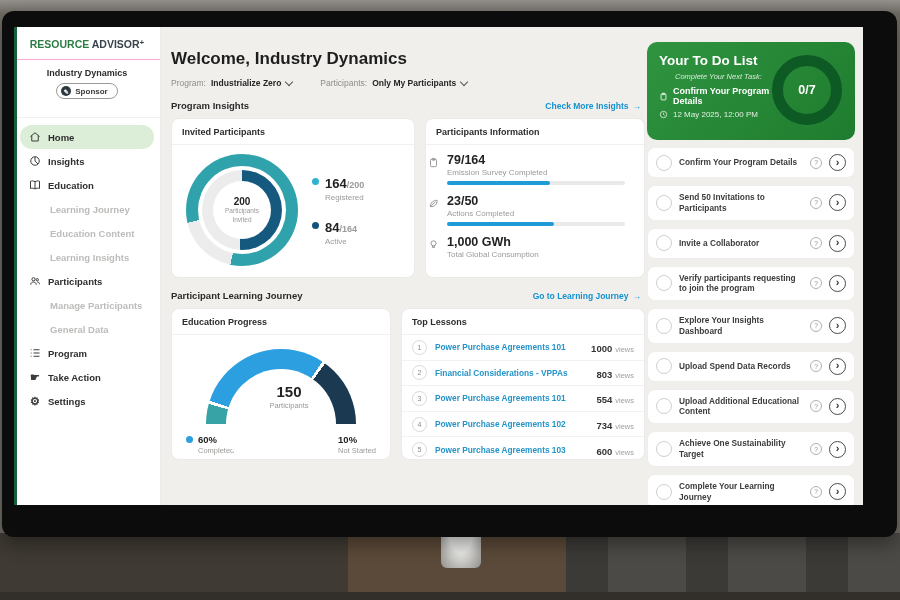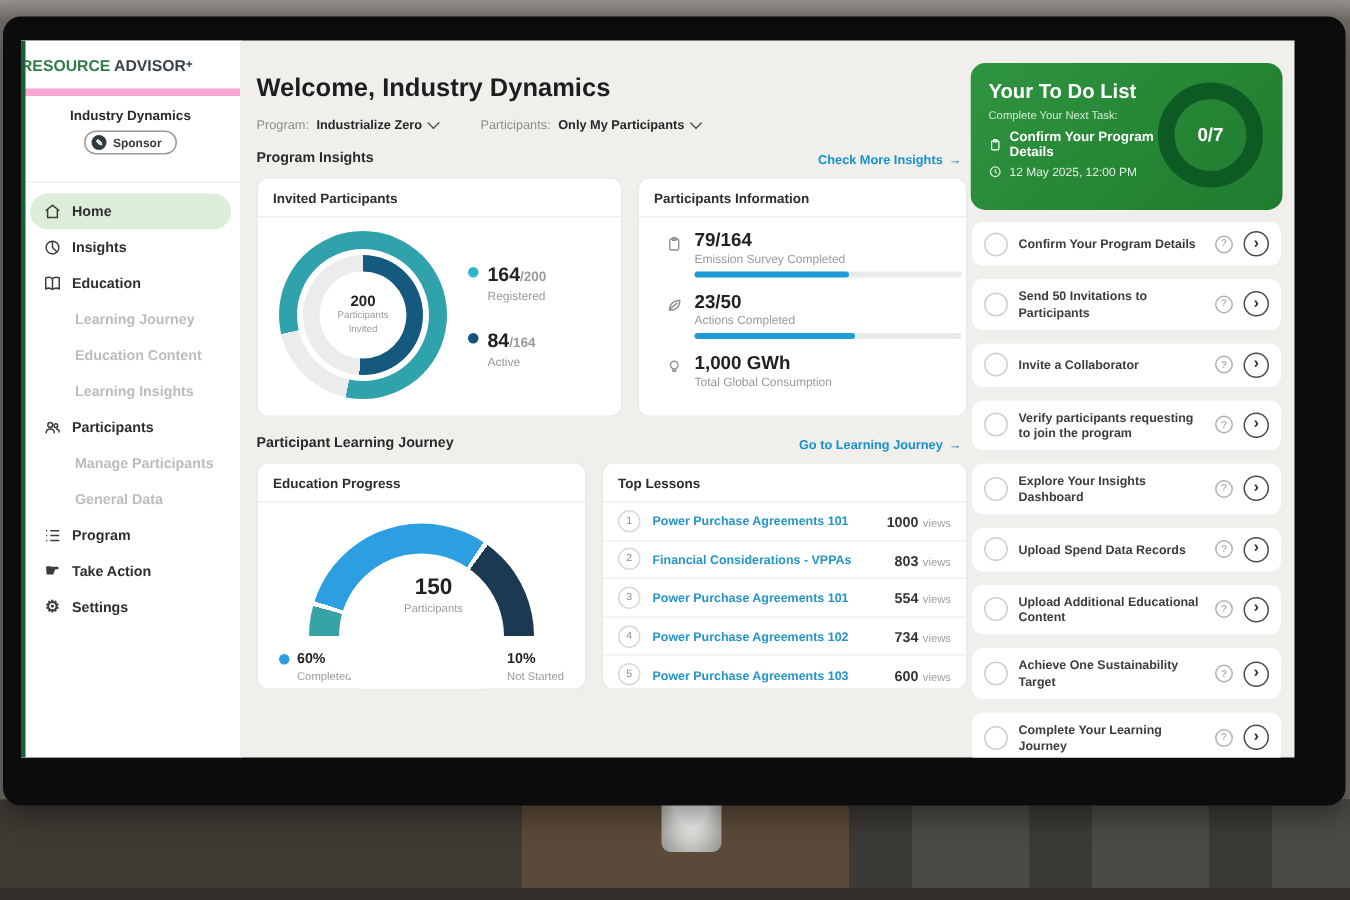--- a/index.html
+++ b/index.html
@@ -17,21 +17,21 @@
           background:radial-gradient(ellipse at 50% 20%,#e9e9e7 0 40%,#b9b8b4 70%,#8f8e8a 100%);
           border-radius:10px 10px 6px 6px;}
   
   .monitor{position:absolute;left:2px;top:11px;width:895px;height:526px;background:#0c0c0c;
            border-radius:12px;z-index:2;box-shadow:0 8px 18px rgba(0,0,0,.35);}
   .screen{position:absolute;left:12px;top:16px;width:849px;height:478px;background:#f0efec;
           overflow:hidden;display:flex;}
   
   .sidebar{width:146px;background:#fff;border-right:1px solid #ececea;position:relative;flex:none;}
   .sidebar::before{content:"";position:absolute;left:0;top:0;bottom:0;width:3px;background:#17603a;}
-  .logo{padding:11px 0 9px;font-weight:bold;font-size:10.5px;border-bottom:5px solid #f9a8d4;}
+  .logo{padding:11px 0 9px;text-align:center;font-weight:bold;font-size:10.5px;border-bottom:1px solid #f9a8d4;}
   .brand1{color:#2e7d44;}.brand2{color:#39434b;}
   .plus{color:#39434b;font-size:8px;vertical-align:top;}
   .org{padding-top:8px;text-align:center;font-size:9px;font-weight:bold;color:#2b2b2b;}
   .badge-wrap{border-bottom:1px solid #f0f0ee;padding-bottom:18px;}
   .badge{margin:5px auto 0;display:flex;align-items:center;gap:4px;width:max-content;
          border:1px solid #9a9a98;border-radius:10px;padding:2px 9px 2px 4px;
          font-size:8px;font-weight:bold;color:#3a3a3a;}
   .badge-dot{width:10px;height:10px;border-radius:50%;background:#2f3a40;color:#fff;font-size:6px;
          display:flex;align-items:center;justify-content:center;}
   .nav{padding:7px 6px;}
@@ -68,21 +68,21 @@
   .d-val{font-size:10px;font-weight:bold;color:#222;}
   .d-lab{font-size:6.5px;color:#9a9a98;line-height:1.25;text-align:center;}
   .legend-col{display:flex;flex-direction:column;gap:16px;}
   .leg-item{display:flex;gap:6px;align-items:flex-start;}
   .leg-dot{width:7px;height:7px;border-radius:50%;margin-top:4px;flex:none;}
   .leg-num{font-size:13px;font-weight:bold;color:#222;}
   .leg-den{font-size:9px;font-weight:bold;color:#9a9a98;}
   .leg-lab{font-size:8px;color:#9a9a98;margin-top:1px;}
   
   .card-b{width:218px;height:158px;flex:none;}
-  .info-rows{padding:8px 12px 0 18px;display:flex;flex-direction:column;gap:9px;}
+  .info-rows{padding:8px 12px 0 2px;display:flex;flex-direction:column;gap:9px;}
   .info-row{display:flex;gap:7px;}
   .info-icon{width:12px;color:#8f8f8d;padding-top:4px;flex:none;}
   .info-icon svg{width:11px;height:11px;}
   .info-val{font-size:12.5px;font-weight:bold;color:#222;}
   .info-lab{font-size:8px;color:#9a9a98;margin:1px 0 4px;}
   .bar{height:4px;background:#eaeaea;border-radius:2px;width:178px;}
   .bar-fill{height:4px;border-radius:2px;background:#1e9cd7;}
   
   .card-c{width:218px;height:150px;flex:none;}
   .gauge-wrap{position:relative;width:150px;height:75px;margin:14px auto 0;}
@@ -104,21 +104,21 @@
         display:flex;align-items:center;justify-content:center;font-size:7px;color:#8a8a88;}
   .lesson-title{flex:1;font-size:8.3px;font-weight:bold;color:#2494c9;white-space:nowrap;overflow:hidden;}
   .views-num{font-size:9.5px;font-weight:bold;color:#333;}
   .views-lab{font-size:7.5px;color:#a0a09e;margin-left:3px;}
   
   .rightcol{width:216px;flex:none;padding:15px 8px 0 0;display:flex;flex-direction:column;gap:7px;
             height:478px;overflow:hidden;box-sizing:border-box;}
   .todo-card{position:relative;border-radius:10px;padding:11px 12px;height:76px;flex:none;color:#fff;
              background:linear-gradient(135deg,#2f9440,#1e7c2e);}
   .todo-title{font-size:13.5px;font-weight:bold;}
-  .todo-sub{font-size:7.5px;color:#d7ead7;margin:4px 0 5px;}
+  .todo-sub{font-size:7.5px;color:#d7ead7;margin:4px 16px 5px;font-style:italic;}
   .todo-line{display:flex;align-items:center;gap:5px;font-size:9px;font-weight:bold;max-width:128px;}
   .todo-when{display:flex;align-items:center;gap:5px;font-size:8px;color:#e2f0e2;margin-top:4px;}
   .todo-line svg,.todo-when svg{width:9px;height:9px;flex:none;}
   .ring{position:absolute;right:13px;top:13px;width:48px;height:48px;border-radius:50%;
         border:11px solid #0e5a24;display:flex;align-items:center;justify-content:center;
         font-size:12.5px;font-weight:bold;color:#fff;}
   .task{background:#fff;border:1px solid #eeeeec;border-radius:8px;padding:6px 8px;min-height:17px;
         display:flex;align-items:center;gap:7px;font-size:8.3px;font-weight:bold;color:#3c3c3c;flex:none;cursor:pointer;}
   .cbx{width:14px;height:14px;border:1.5px solid #cfcfcd;border-radius:50%;flex:none;}
   .task-label{flex:1;line-height:1.3;}

